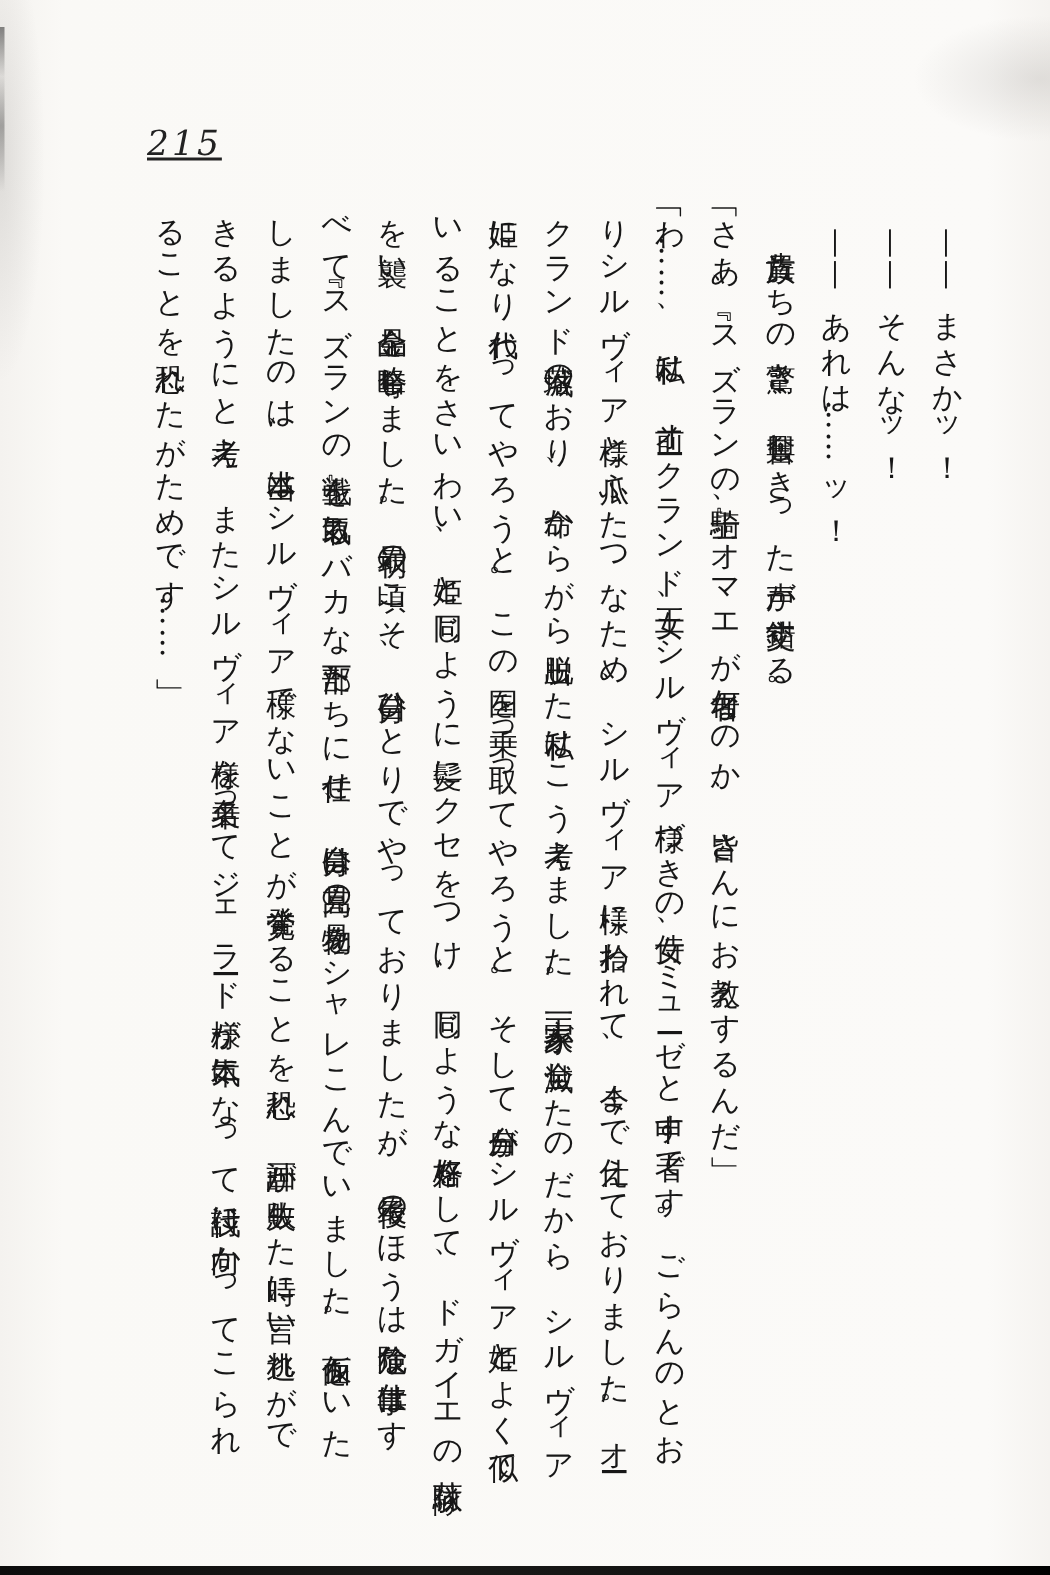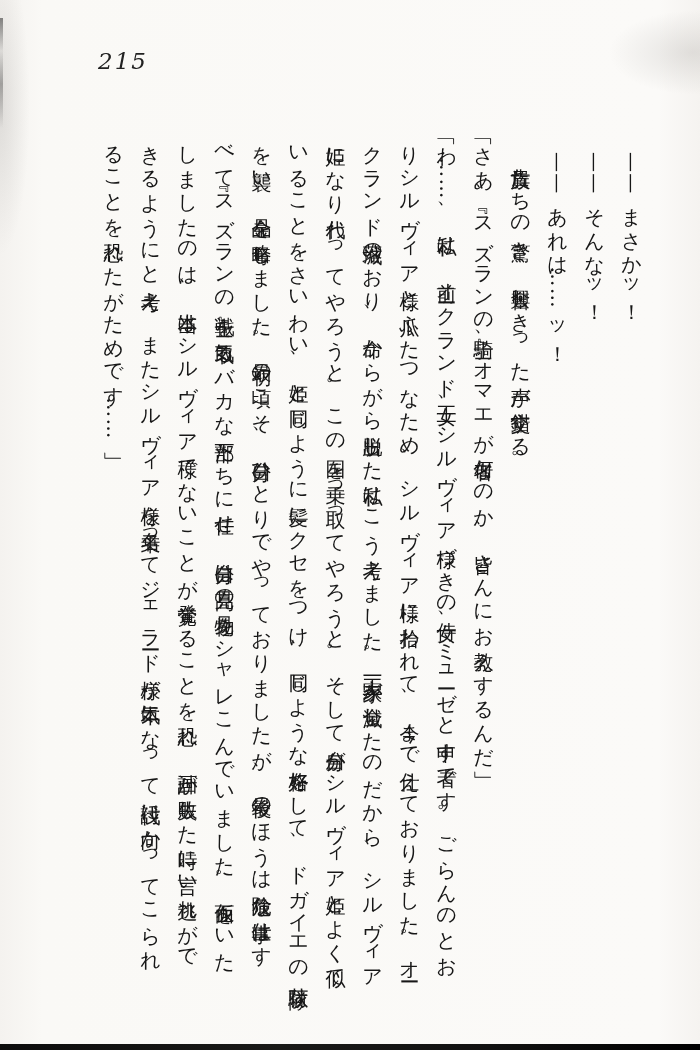--- a/index.html
+++ b/index.html
@@ -16,26 +16,27 @@
     height: 1050px;
     background:
       radial-gradient(ellipse 120px 60px at 99% 5%, rgba(120,115,110,0.18), rgba(0,0,0,0) 70%),
       radial-gradient(ellipse 40px 200px at 0% 10%, rgba(90,88,85,0.15), rgba(0,0,0,0) 75%),
       linear-gradient(90deg, #f4f2ef 0%, #faf9f6 6%, #fbfaf8 94%, #f5f3f0 100%);
     font-family: "DejaVu Serif", "Liberation Serif", serif;
     color: #1c1c1c;
   }
   .page-number {
     position: absolute;
-    top: 48px;
+    top: 83px;
     left: 98px;
     font-size: 23px;
     font-style: italic;
     letter-spacing: 2px;
     color: #222;
+    text-decoration: underline;
   }
   .text-block {
     position: absolute;
     top: 132px;
     right: 50px;
     height: 848px;
     writing-mode: vertical-rl;
     text-orientation: mixed;
     font-size: 20px;
     line-height: 37px;

